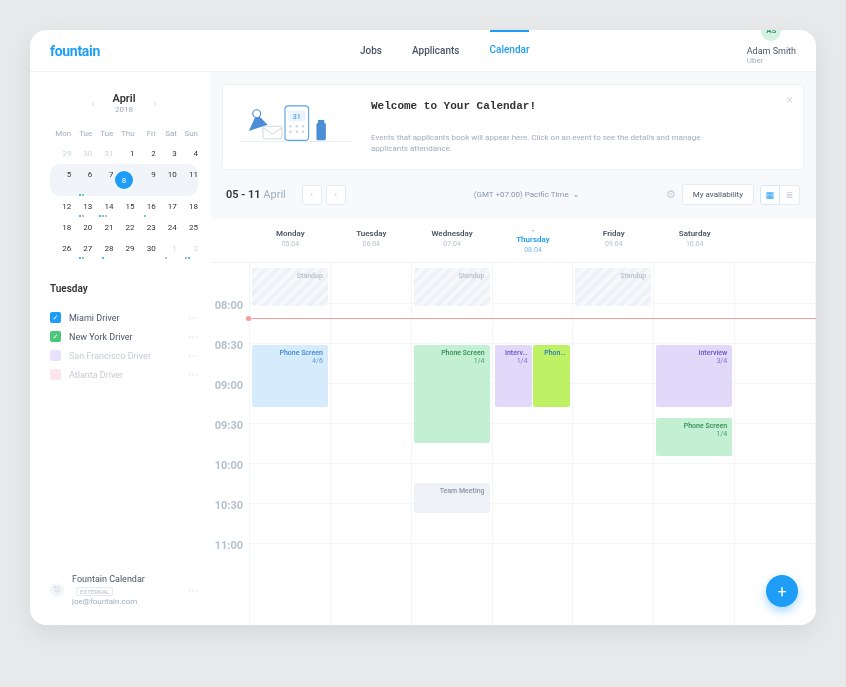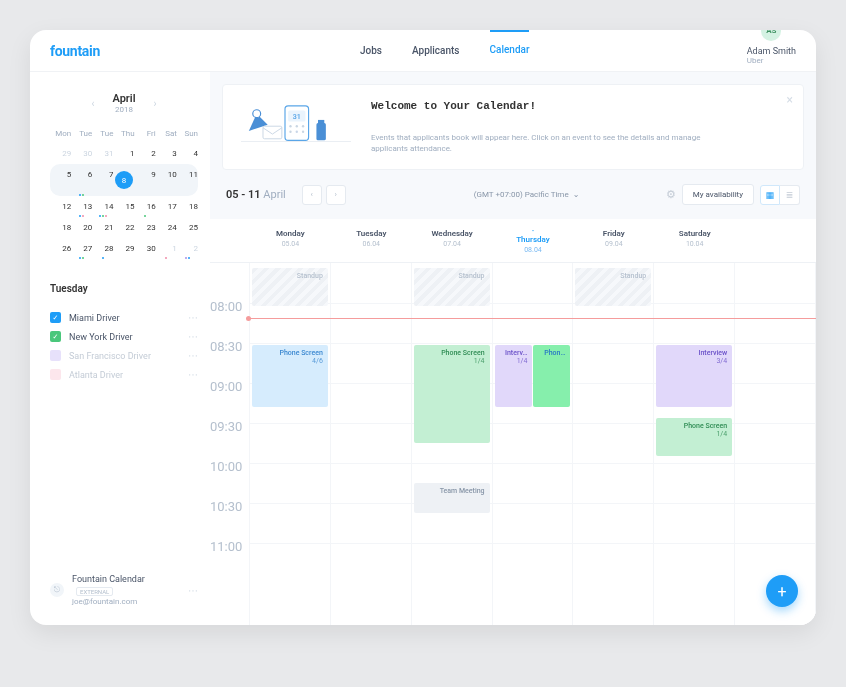--- a/index.html
+++ b/index.html
@@ -146,39 +146,39 @@
   .week-head { display: grid; grid-template-columns: 40px repeat(7, 1fr); border-bottom: 1px solid #eef1f5; }
   .wh-cell { text-align: center; padding: 10px 0 8px; }
   .wh-dow { font-size: 8px; font-weight: 600; color: #4a5568; }
   .wh-date { font-size: 7px; color: #b5c0ce; margin-top: 2px; }
   .wh-cell.today .wh-dow { color: #1e9df7; }
   .wh-cell.today .wh-date { color: #7abaf2; }
   .wh-cell.today::before { content: "•"; color: #1e9df7; display: block; font-size: 6px; line-height: 4px; margin-bottom: 2px; }
 
   .week-body { flex: 1; display: grid; grid-template-columns: 40px repeat(7, 1fr); position: relative; overflow: hidden; }
   .time-col { border-right: 1px solid #f3f5f8; }
-  .time-label { height: 40px; font-size: 13px; color: #b5c0ce; padding-right: 6px; transform: translateY(-4px); }
+  .time-label { height: 40px; font-size: 11px; color: #b5c0ce; text-align: right; padding-right: 6px; transform: translateY(-4px); font-weight: bold; }
   .day-col { border-right: 1px solid #f3f5f8; position: relative; }
   .day-col:last-child { border-right: none; }
   .hour-line { position: absolute; left: 0; right: 0; border-top: 1px solid #f3f5f8; }
 
   .now-line { position: absolute; left: 40px; right: 0; border-top: 1px solid #f59c9c; z-index: 5; }
   .now-line::before { content: ""; position: absolute; left: -4px; top: -3px; width: 5px; height: 5px; background: #f59c9c; border-radius: 50%; }
 
   .evt {
     position: absolute; left: 2px; right: 2px; border-radius: 2px;
     padding: 4px 5px; font-size: 7px; line-height: 1.2; overflow: hidden; text-align: right;
   }
   .evt-title { font-weight: 500; }
   .evt-sub { opacity: .8; }
   .evt.hatch {
     background: repeating-linear-gradient(-45deg, #f6f8fb, #f6f8fb 4px, #eef1f5 4px, #eef1f5 8px);
     color: #b5c0ce;
   }
-  .evt.blue { background: #86efac; color: #2676c4; }
+  .evt.blue { background: #bef264; color: #2676c4; }
   .evt.lblue { background: #d6ecfd; color: #3a87d0; }
   .evt.green { background: #c3efd3; color: #2f8c54; }
   .evt.purple { background: #e1d8fa; color: #6b52c9; }
   .evt.grey { background: #eef1f5; color: #8896a8; }
 
   .fab {
     position: absolute; right: 18px; bottom: 18px; width: 32px; height: 32px; border-radius: 50%;
     background: #1e9df7; color: #fff; display: flex; align-items: center; justify-content: center;
     font-size: 16px; cursor: pointer; box-shadow: 0 4px 10px rgba(30,157,247,.4);
   }

